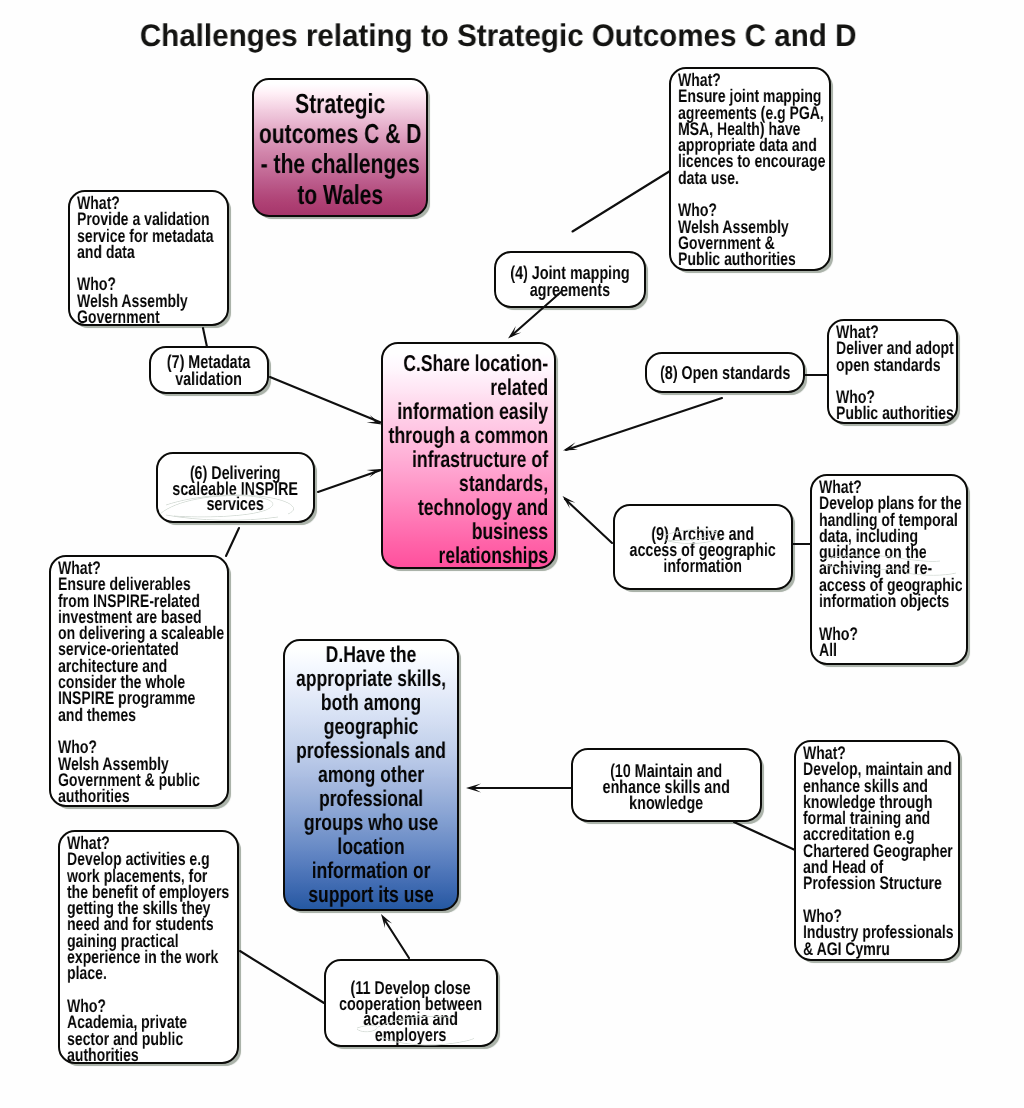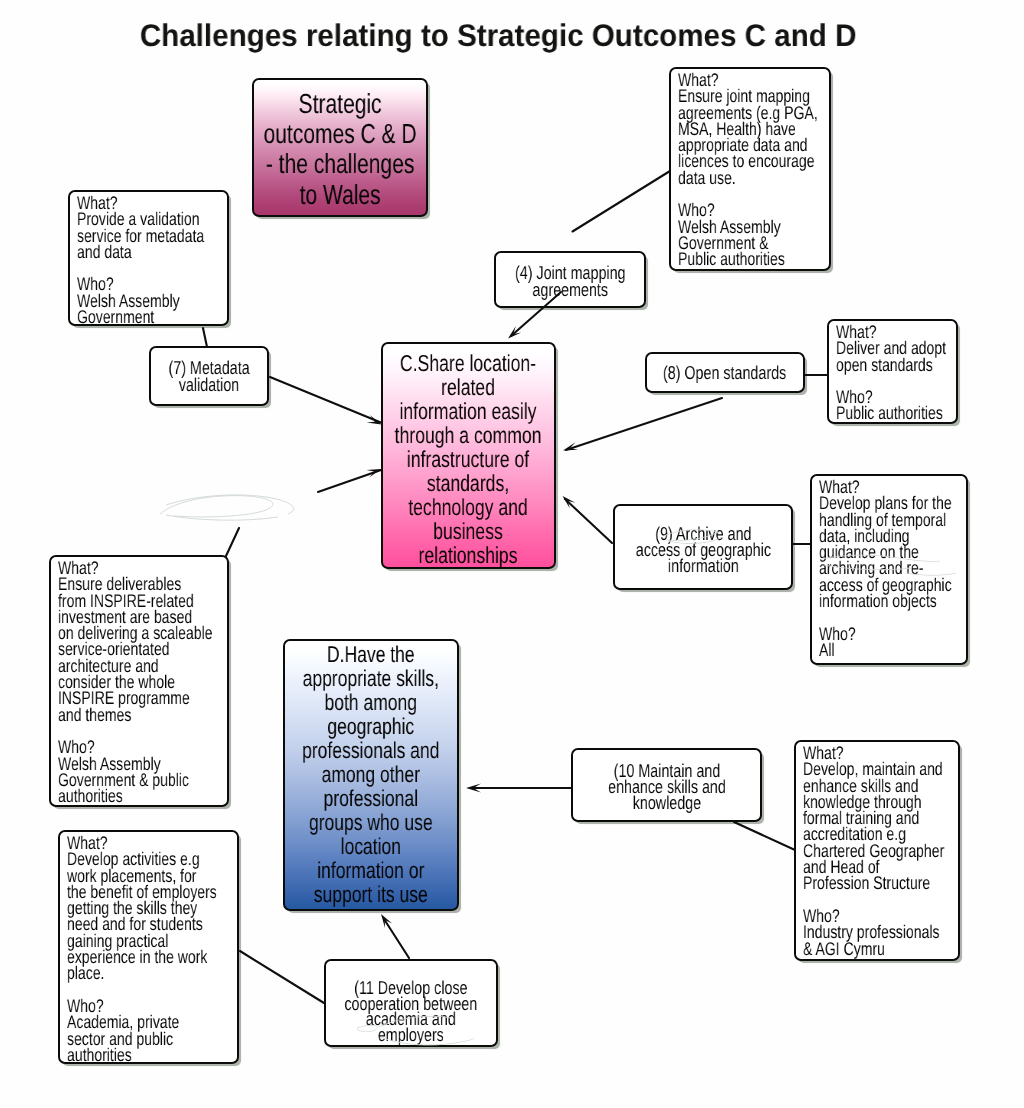--- a/index.html
+++ b/index.html
@@ -1,38 +1,38 @@
 <!DOCTYPE html>
 <html><head>
 <meta charset="utf-8">
 <style>
   html,body{margin:0;padding:0;}
   body{width:1024px;height:1108px;background:#fefefe;font-family:"Liberation Sans",sans-serif;overflow:hidden;
         -webkit-font-smoothing:antialiased;text-rendering:geometricPrecision;}
   #stage{position:relative;width:1024px;height:1108px;filter:blur(0.35px) contrast(1.06);}
   .title{position:absolute;left:-14px;top:18px;width:1024px;text-align:center;font-size:31.3px;font-weight:bold;color:#1a1a18;}
   .title span{display:inline-block;will-change:transform;transform:scaleX(0.945);transform-origin:50% 0;}
-  .node{position:absolute;box-sizing:border-box;border:2.4px solid #121210;border-radius:7px;background:#fff;
+  .node{position:absolute;box-sizing:border-box;border:2.4px solid #121210;border-radius:17px;background:#fff;
         display:flex;align-items:center;justify-content:center;text-align:center;
-        font-weight:normal;color:#0c0c0c;z-index:2;box-shadow:3px 3px 0 -1px #a9b0a8, 4px 4px 1px -2px #c3c9c2;}
+        font-weight:bold;color:#0c0c0c;z-index:2;box-shadow:3px 3px 0 -1px #a9b0a8, 4px 4px 1px -2px #c3c9c2;}
   .node .tx{white-space:pre;display:inline-block;will-change:transform;transform:scaleX(0.765);transform-origin:50% 50%;}
   .detail{text-align:left;align-items:flex-start;justify-content:flex-start;font-size:18.35px;}
   .detail .tx{line-height:16.3px;transform-origin:0 0;position:absolute;left:7px;top:2.6px;text-align:left;}
   svg.links{position:absolute;left:0;top:0;width:1024px;height:1108px;overflow:visible;pointer-events:none;z-index:3;}
   svg.marks{position:absolute;left:0;top:0;width:1024px;height:1108px;overflow:visible;pointer-events:none;z-index:4;}
 
   #strategic{left:252px;top:78px;width:176px;height:139px;font-size:27.5px;line-height:30.2px;padding-top:4px;
      background:linear-gradient(180deg,#fefdfd 0%,#f8e9ef 10%,#eccadb 22%,#dea9c4 36%,#d08cae 50%,#c4759c 63%,#b85d8a 76%,#ad4878 88%,#a53a6c 100%);}
   #outcome_c{left:381px;top:342px;width:175px;height:227px;font-size:23.04px;line-height:23.95px;padding-top:9px;
-     background:linear-gradient(180deg,#fffdfe 0%,#ffeef5 12%,#ffd6e8 26%,#ffbcda 42%,#ffa0ca 58%,#fe84b9 73%,#fd69a9 87%,#fb529b 100%);}
+     background:linear-gradient(180deg,#fffdfe 0%,#ffeef5 12%,#ffd6e8 26%,#ffbcda 42%,#ffa0ca 58%,#fe84b9 73%,#fd69a9 87%,#fb529b 100%);text-align:right;}
   #outcome_d{left:283px;top:639px;width:176px;height:272px;font-size:22.91px;line-height:23.95px;padding-top:0px;
      background:linear-gradient(180deg,#fcfdfe 0%,#f0f3f9 8%,#e1e7f3 18%,#cfd9ec 30%,#bbc9e4 42%,#a4b6da 53%,#8aa3cf 64%,#6f8ec4 75%,#5479b8 85%,#3c66aa 94%,#2a5ba0 100%);}
   #n4{left:494px;top:231px;width:152px;height:57px;font-size:18.72px;line-height:17px;padding-top:3px;margin-top:20px;}
   #n6{left:156px;top:452px;width:159px;height:71px;font-size:18.72px;line-height:15.6px;padding-top:1px;}
-  #n7{left:149px;top:346px;width:120px;height:60px;font-size:18.72px;line-height:16.5px;padding-top:1px;}
+  #n7{left:149px;top:346px;width:120px;height:48px;font-size:18.72px;line-height:16.5px;padding-top:1px;}
   #n8{left:645px;top:352px;width:160px;height:41px;font-size:18.72px;line-height:17px;}
   #n9{left:613px;top:504px;width:180px;height:86px;font-size:18.72px;line-height:16.2px;padding-top:6px;}
   #n10{left:571px;top:748px;width:191px;height:74px;font-size:18.72px;line-height:16.2px;padding-top:4px;}
   #n11{left:324px;top:959px;width:174px;height:88px;font-size:18.72px;line-height:15.6px;padding-top:16px;}
   #d4{left:669px;top:67px;width:162px;height:204px;}
   #d7{left:68px;top:190px;width:161px;height:136px;}
   #d8{left:827px;top:319px;width:131px;height:105px;}
   #d6{left:49px;top:555px;width:180px;height:252px;}
   #d9{left:810px;top:474px;width:158px;height:191px;}
   #d10{left:794px;top:740px;width:166px;height:221px;}
@@ -116,20 +116,25 @@
 groups who use
 location
 information or
 support its use</span>
     </div>
 
   <div class="node" id="n4">
       <span class="tx">(4) Joint mapping
 agreements</span>
     </div>
+  <div class="node" id="n6">
+      <span class="tx">(6) Delivering
+scaleable INSPIRE
+services</span>
+    </div>
   <div class="node" id="n7">
       <span class="tx">(7) Metadata
 validation</span>
     </div>
   <div class="node" id="n8">
       <span class="tx">(8) Open standards</span>
     </div>
   <div class="node" id="n9">
       <span class="tx">(9) Archive and
 access of geographic

